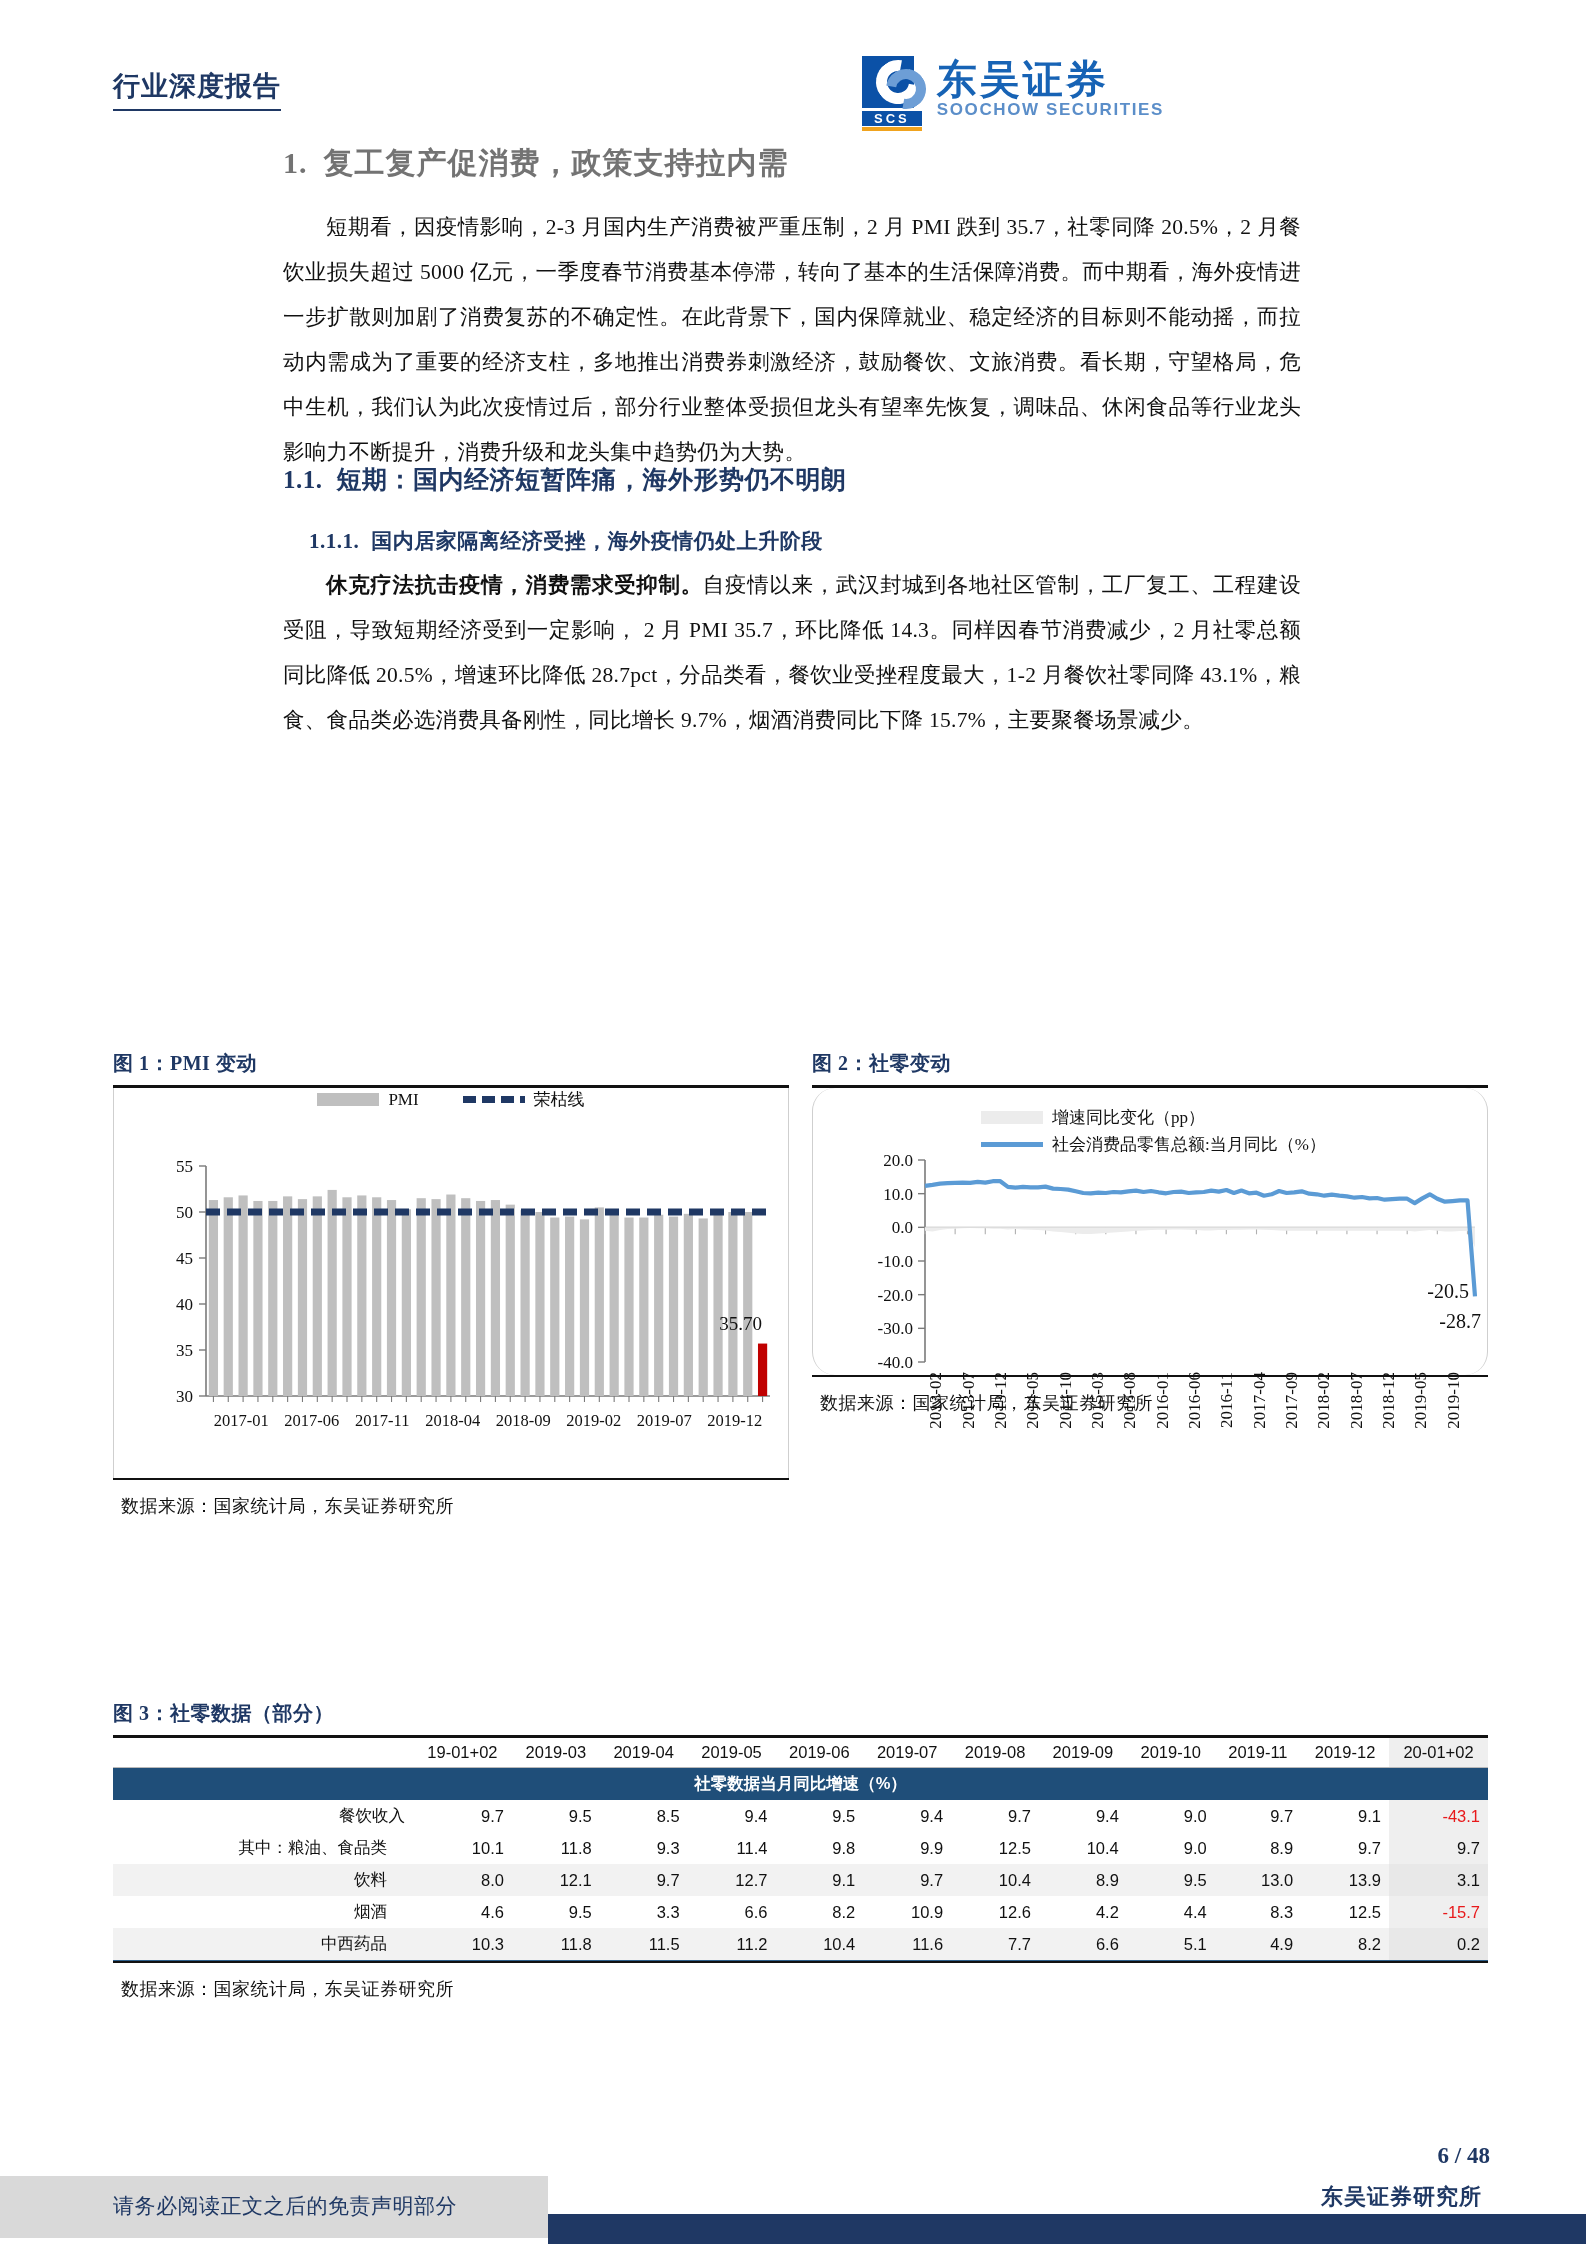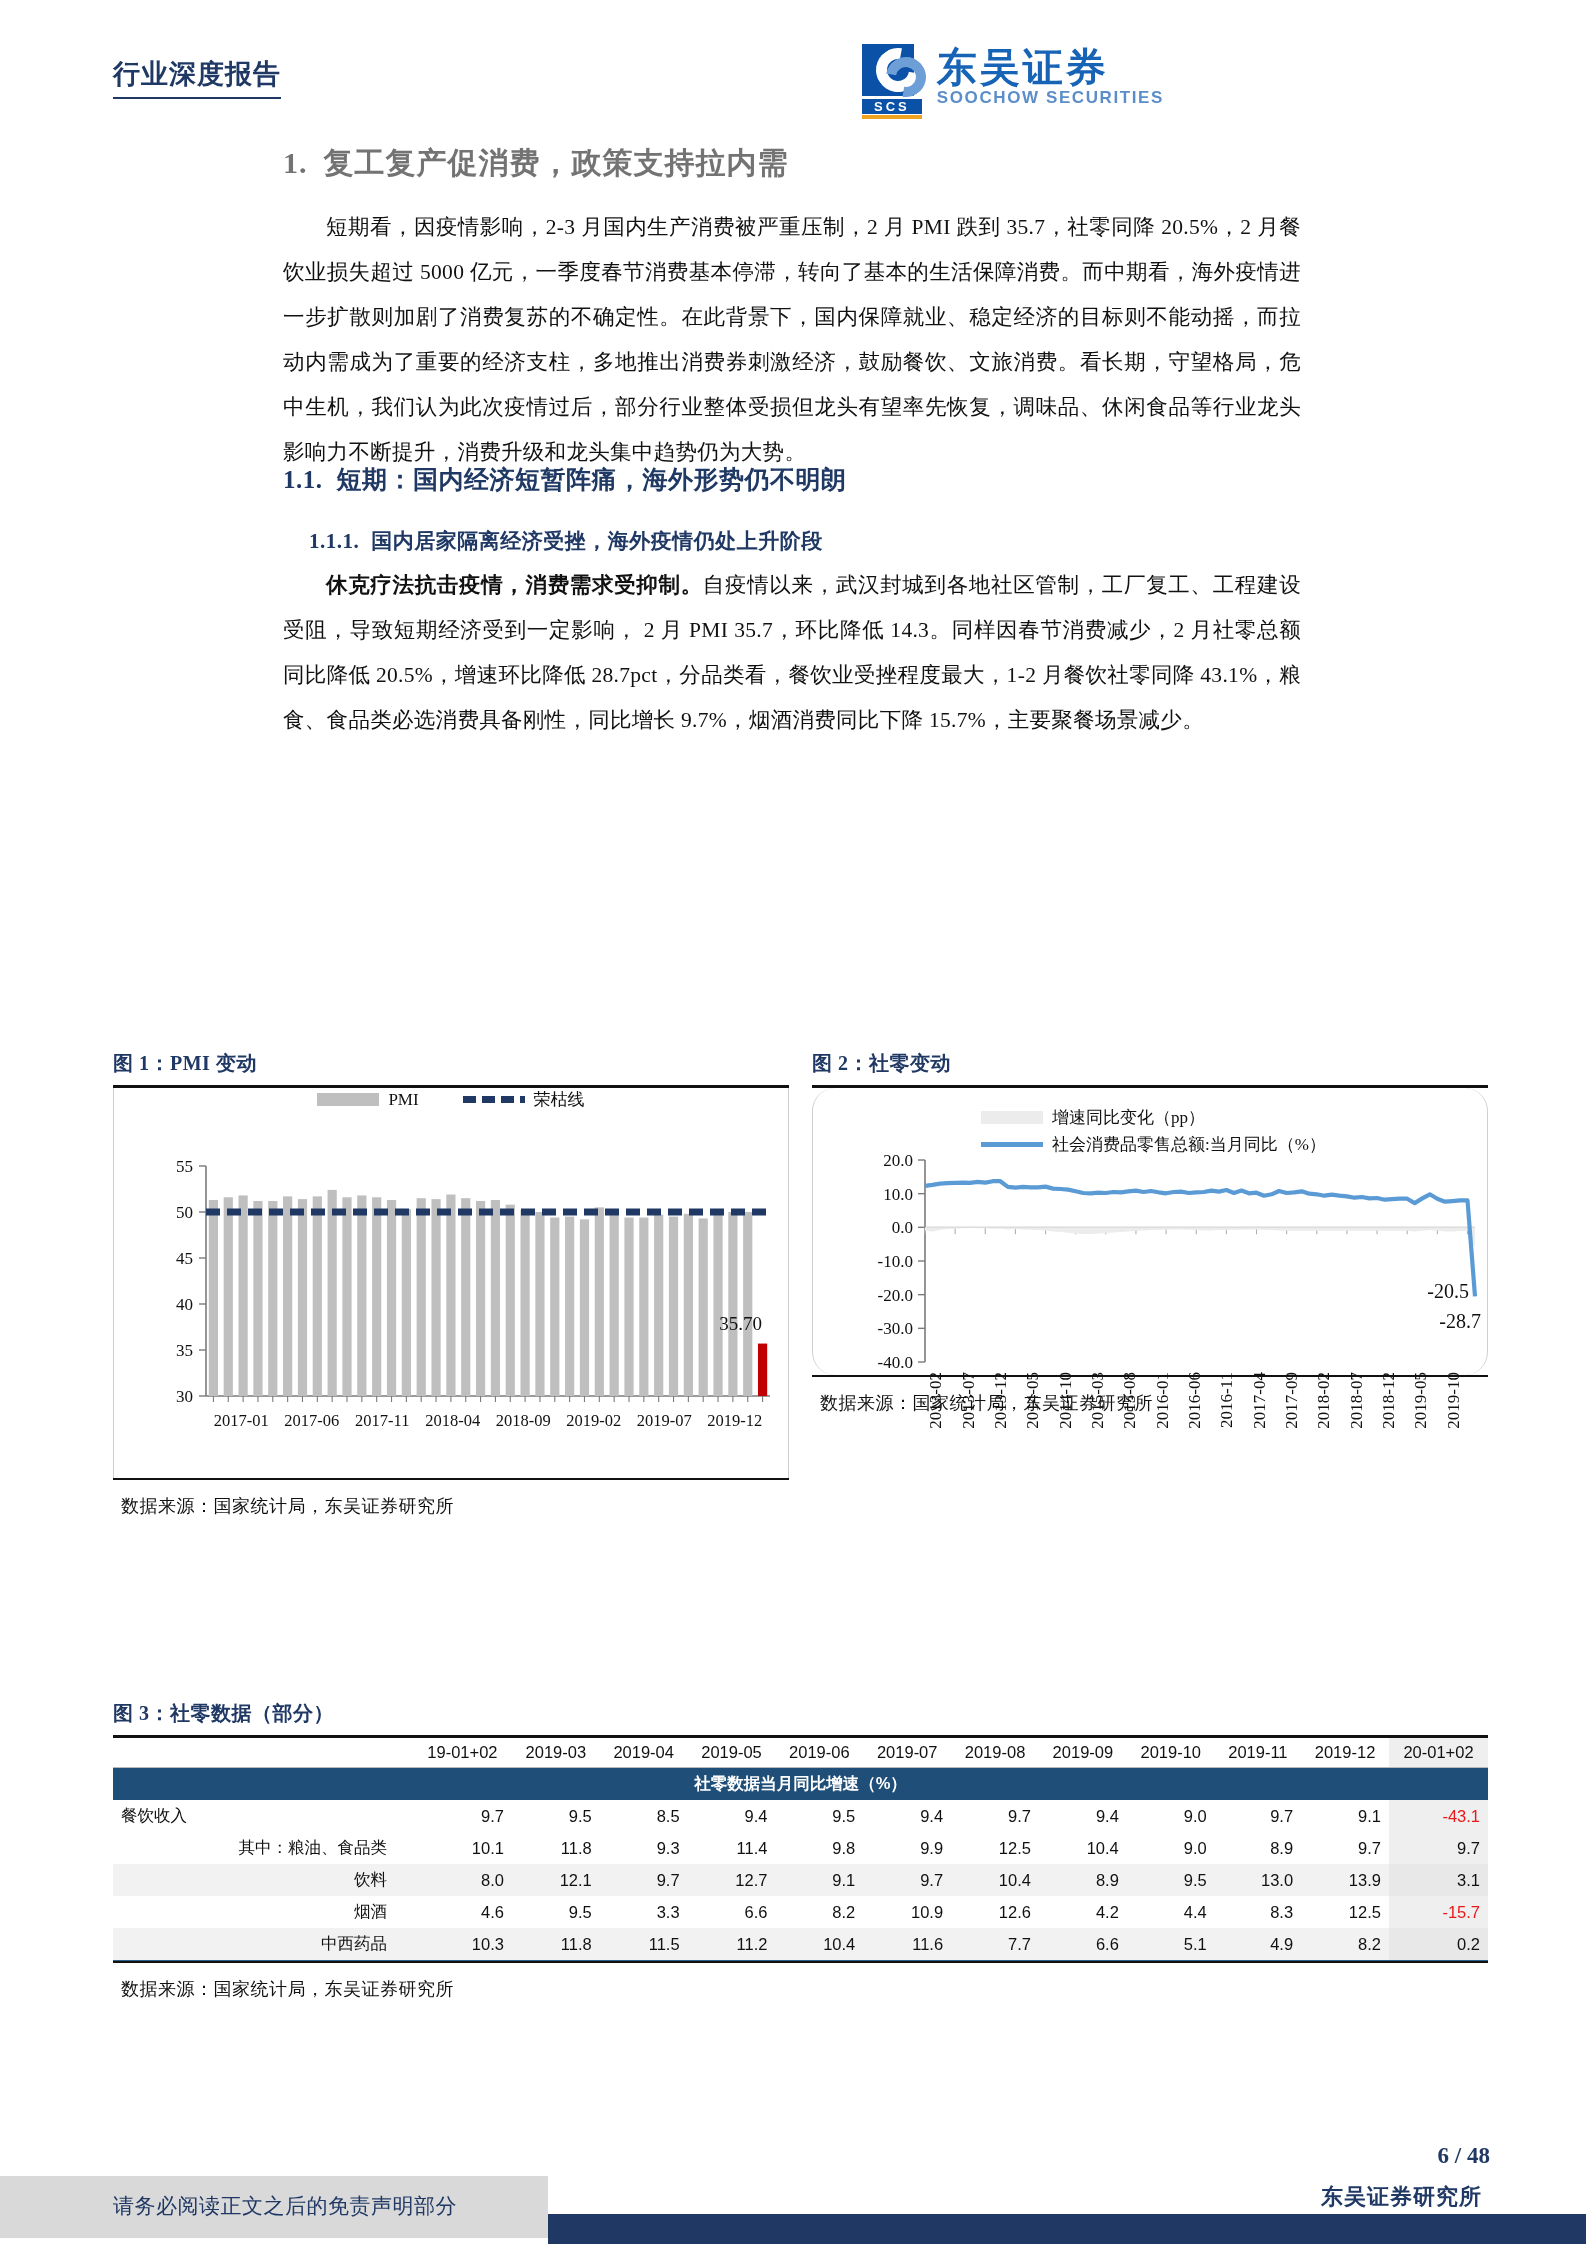--- a/index.html
+++ b/index.html
@@ -7,21 +7,21 @@
   body {
     width:1586px; height:2244px;
     background:#ffffff;
     font-family:"Liberation Serif","DejaVu Serif",serif;
     position:relative;
     overflow:hidden;
   }
   .page { position:relative; width:1586px; height:2244px; }
 
   
-  .hdr { position:absolute; left:0; top:4px; width:1259px; height:130px; }
+  .hdr { position:absolute; left:0; top:16px; width:1259px; height:130px; }
   .hdr-title {
     position:absolute; left:113px; top:52px;
     font-size:27px; font-weight:bold; color:#1f3864;
     letter-spacing:1px;
     border-bottom:2.5px solid #1f3864; padding-bottom:5px;
   }
   .logo { position:absolute; right:95px; top:40px; display:flex; align-items:flex-start; gap:9px; }
   .logo-mark { position:relative; width:66px; height:78px; }
   .logo-sq { position:absolute; left:0; top:0; width:52px; height:52px; background:#0b51a7; }
   .logo-c1 { position:absolute; left:14px; top:4px; width:44px; height:44px; border:11px solid #ffffff; border-radius:50%; border-right-color:transparent; transform:rotate(-35deg); }
@@ -67,21 +67,21 @@
              background:repeating-linear-gradient(to right,#1f3864 0 13px,transparent 13px 19px); }
   .lg-line { width:62px; height:5px; background:#5b9bd5; display:inline-block; }
 
   
   .tbl { border-collapse:collapse; width:100%; font-family:"Liberation Sans",sans-serif; }
   .tbl th, .tbl td { font-size:16.5px; padding:5px 8px; white-space:nowrap; }
   .tbl .colhead { text-align:center; font-weight:normal; color:#111; border-bottom:1px solid #b9b9b9; }
   .tbl .colhead.first { text-align:left; }
   .tbl .colhead.last { background:#efefef; }
   .tbl .bandrow td { background:#1f4e79; color:#ffffff; font-weight:bold; text-align:center; height:30px; }
-  .tbl td.rowlab { text-align:left; color:#111; }
+  .tbl td.rowlab { text-align:right; color:#111; }
   .tbl td.rowlab.indent { text-align:right; padding-right:26px; }
   .tbl td.num { text-align:right; color:#111; }
   .tbl tr.alt td { background:#f2f2f2; }
   .tbl td.lastcol { background:#efefef; }
   .tbl tr.alt td.lastcol { background:#e8e8e8; }
   .tbl td.neg { color:#e8191b; }
   .tbl tr.lastrow td { border-bottom:1.5px solid #2e5f8a; }
 
   
   .pg { position:absolute; right:96px; top:2143px; font-size:23px; font-weight:bold; color:#1f3864; }

